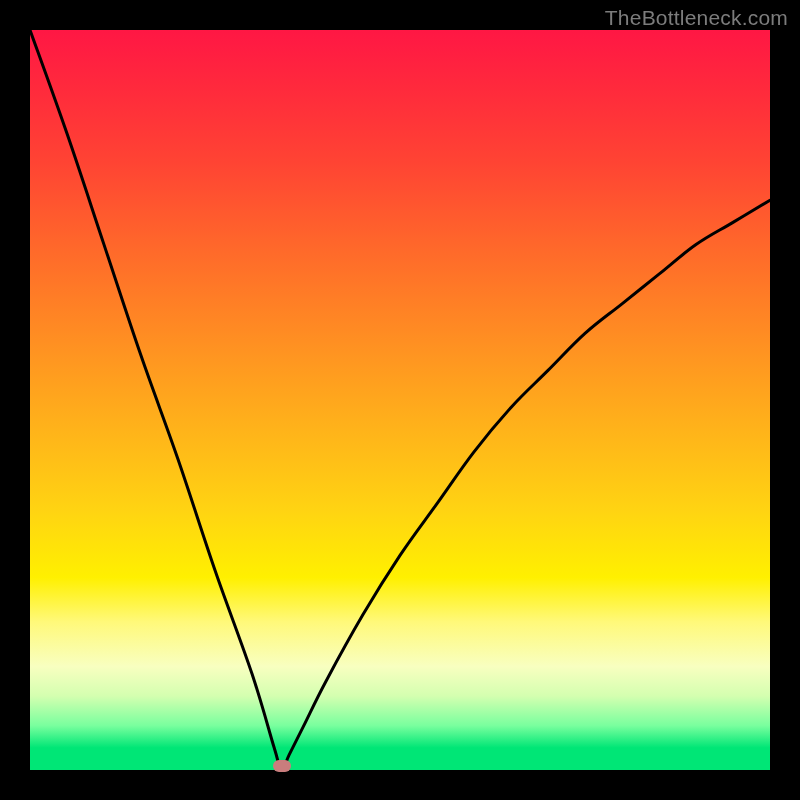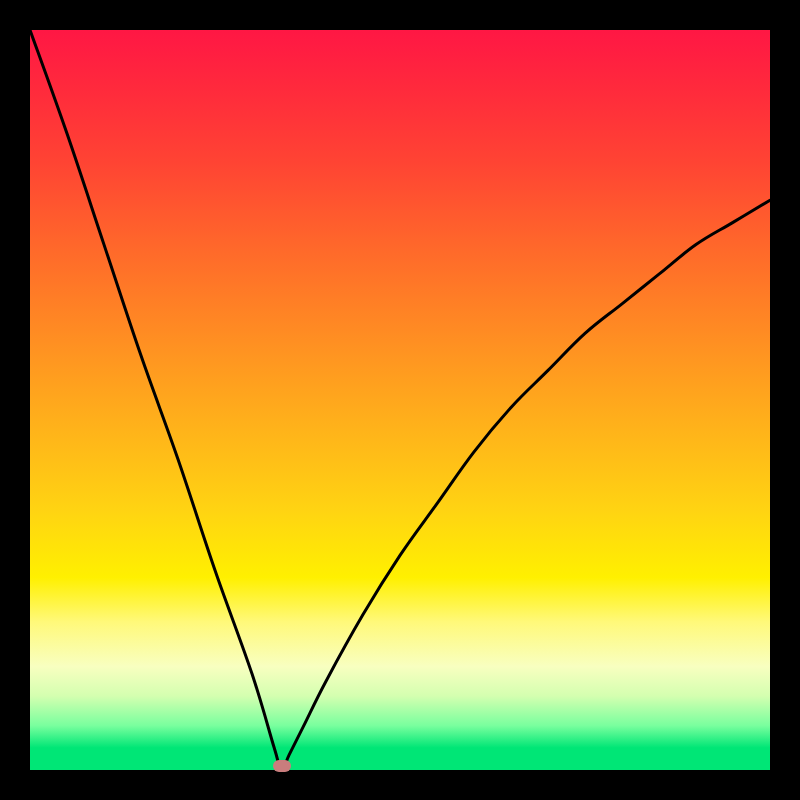--- a/index.html
+++ b/index.html
@@ -68,13 +68,14 @@
 </head>
 <body>
 
 <div class="frame">
   <div class="plot">
     <svg class="curve" viewBox="0 0 740 740" preserveAspectRatio="none">
       <path id="curve-path" d="M 0 0 C 6.66 18.648000000000003, 23.68 64.97200000000002, 37 103.60000000000002 C 50.32 142.228, 60.68 174.64000000000004, 74 214.60000000000002 C 87.32 254.56, 97.68 286.972, 111 325.59999999999997 C 124.32 364.22799999999995, 134.68 390.572, 148 429.2 C 161.32 467.828, 171.68 501.57200000000006, 185 540.2 C 198.32 578.8280000000001, 211.344 611.832, 222 643.8 C 232.656 675.7679999999999, 238.872 700.4839999999999, 244.20000000000002 717.8 C 249.52800000000002 735.116, 248.93600000000004 738.668, 251.60000000000002 740 C 254.264 741.332, 255.004 733.192, 259 725.2 C 262.996 717.2080000000001, 267.14 708.9200000000001, 273.8 695.6 C 280.46000000000004 682.28, 285.344 671.1800000000001, 296 651.2 C 306.656 631.22, 319.68 607.244, 333 584.6 C 346.32 561.956, 356.68 545.38, 370 525.4 C 383.32 505.41999999999996, 393.68000000000006 492.248, 407.00000000000006 473.6 C 420.32000000000005 454.95200000000006, 430.68 439.116, 444 421.8 C 457.32 404.48400000000004, 467.68 392.052, 481 377.40000000000003 C 494.32 362.74800000000005, 504.68 353.71999999999997, 518 340.4 C 531.32 327.08, 541.68 315.38800000000003, 555 303.40000000000003 C 568.32 291.41200000000003, 578.68 284.456, 592 273.8 C 605.32 263.144, 615.68 254.856, 629 244.2 C 642.32 233.54399999999998, 652.68 223.92400000000004, 666 214.60000000000002 C 679.32 205.276, 689.68 200.392, 703 192.39999999999998 C 716.32 184.40799999999996, 733.34 174.19599999999994, 740 170.19999999999993" fill="none" stroke="#000" stroke-width="3" stroke-linecap="round" stroke-linejoin="round"></path>
     </svg>
     <div id="min-marker" class="marker" style="left: 251.6px; top: 736px;"></div>
   </div>
+  <div class="watermark">TheBottleneck.com</div>
 </div>
 
 </body></html>

